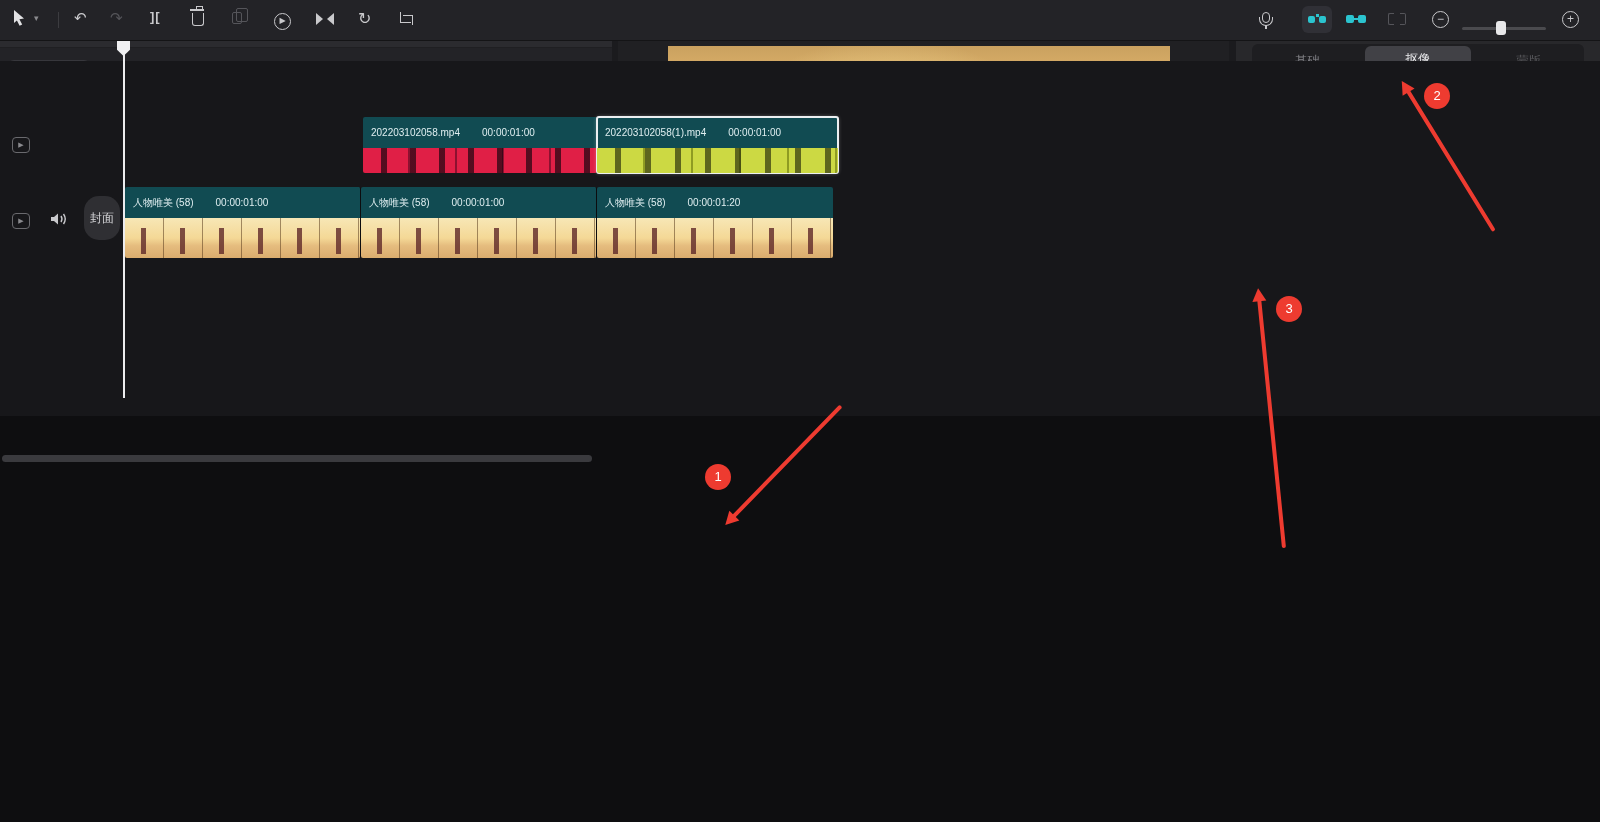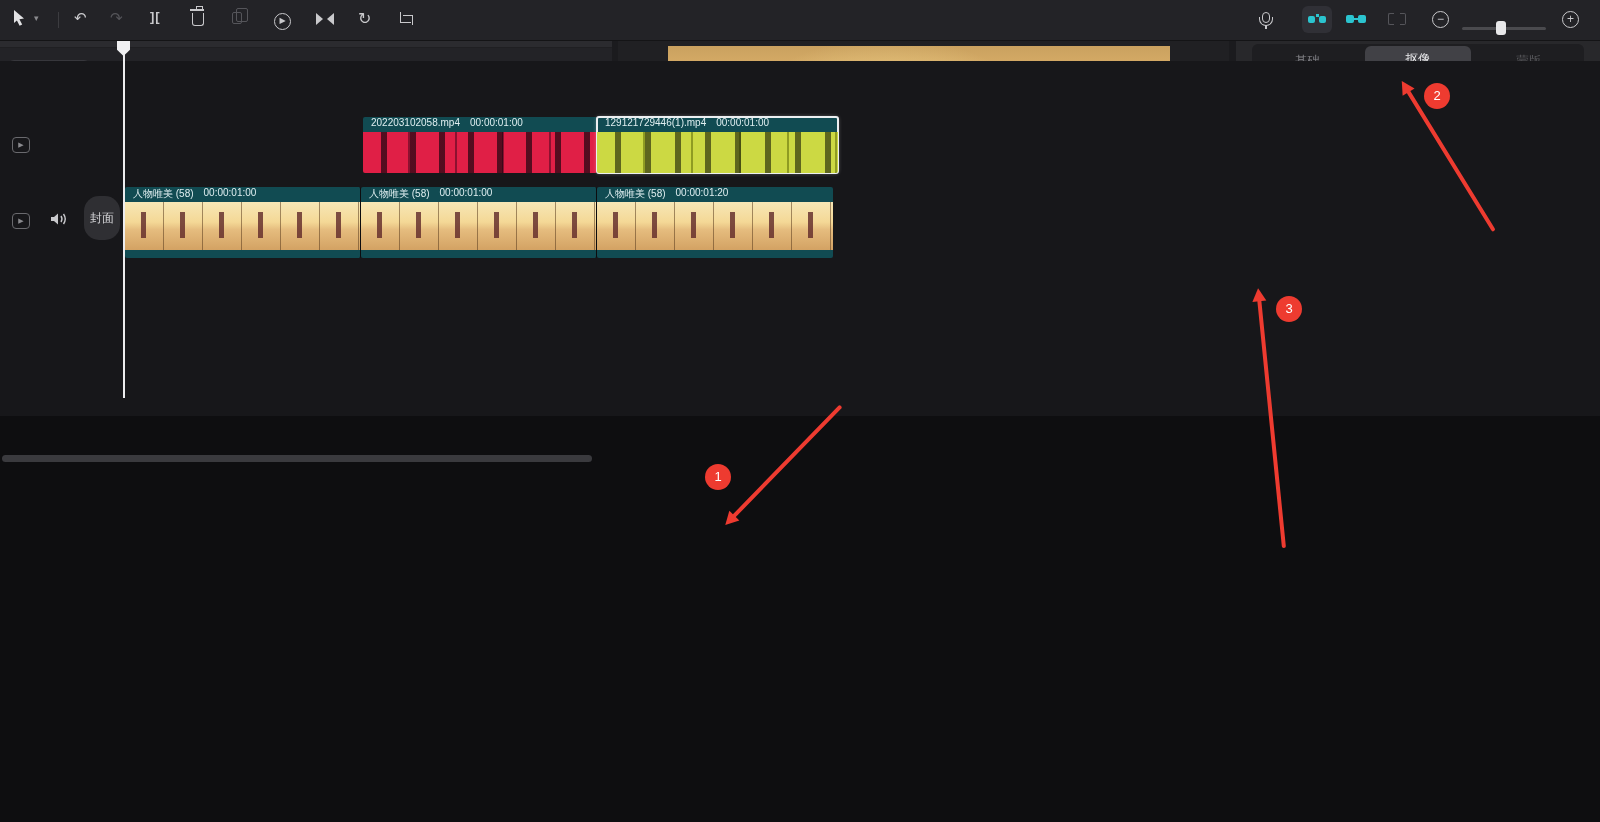--- a/index.html
+++ b/index.html
@@ -167,21 +167,21 @@
   .rlabel{position:absolute;top:4px;font-family:"Liberation Mono","DejaVu Sans Mono",monospace;font-size:10px;color:#707074;padding-left:4px;}
   .rlabel.ticked{border-left:1px solid #5a5a5e;}
 
   #tracks{position:absolute;left:0;top:61px;width:1600px;height:355px;background:#17171a;}
   .trk-icon{position:absolute;width:18px;height:16px;border:1.5px solid #6a6a6e;border-radius:4px;color:#8a8a8e;
     font-size:7px;text-align:center;line-height:14px;cursor:pointer;}
   .spk{position:absolute;cursor:pointer;}
   .cover-btn{position:absolute;width:36px;height:44px;background:#2f2f33;border-radius:6px;color:#d5d5d8;
     font-size:12px;text-align:center;line-height:44px;cursor:pointer;}
   .clip{position:absolute;border-radius:2px;overflow:hidden;cursor:pointer;}
-  .clip-head{height:15px;background:var(--clipteal);display:flex;gap:10px;padding:0 8px;white-space:nowrap;overflow:hidden;}
+  .clip-head{height:31px;background:var(--clipteal);display:flex;align-items:center;gap:22px;padding:0 8px;white-space:nowrap;overflow:hidden;}
   .clip-head span{font-size:10px;color:#dfeef0;font-family:"Liberation Sans","DejaVu Sans",sans-serif;}
   .clip-body{position:relative;}
   .clip.selected{outline:2px solid #eceff1;outline-offset:-1px;box-shadow:0 0 4px rgba(255,255,255,.4);}
   .strip-red{height:41px;background:
     repeating-linear-gradient(90deg, rgba(25,5,15,.7) 18px, rgba(25,5,15,.7) 24px, transparent 24px, transparent 47px),
     repeating-linear-gradient(90deg,#e01f46 0 45px,#8c1130 45px 47px);}
   .strip-green{height:41px;background:
     repeating-linear-gradient(90deg, rgba(35,40,10,.65) 18px, rgba(35,40,10,.65) 24px, transparent 24px, transparent 48px),
     repeating-linear-gradient(90deg,#ccd943 0 46px,#8f9c22 46px 48px);}
   .strip-beach{height:48px;background-image:
@@ -424,21 +424,21 @@
 
       <div class="clip" style="left:363px;top:56px;width:234px;height:56px;">
         <div class="clip-head">
           <span>202203102058.mp4</span>
           <span>00:00:01:00</span>
         </div>
         <div class="clip-body strip-red"></div>
       </div>
       <div class="clip selected" style="left:597px;top:56px;width:241px;height:56px;">
         <div class="clip-head">
-          <span>129121729446(1).mp4</span>
+          <span>202203102058(1).mp4</span>
           <span>00:00:01:00</span>
         </div>
         <div class="clip-body strip-green"></div>
       </div>
 
       <div class="clip" style="left:125px;top:126px;width:236px;height:71px;border-right:1px solid rgba(0,0,0,.45);">
         <div class="clip-head">
           <span>人物唯美 (58)</span>
           <span>00:00:01:00</span>
         </div>

